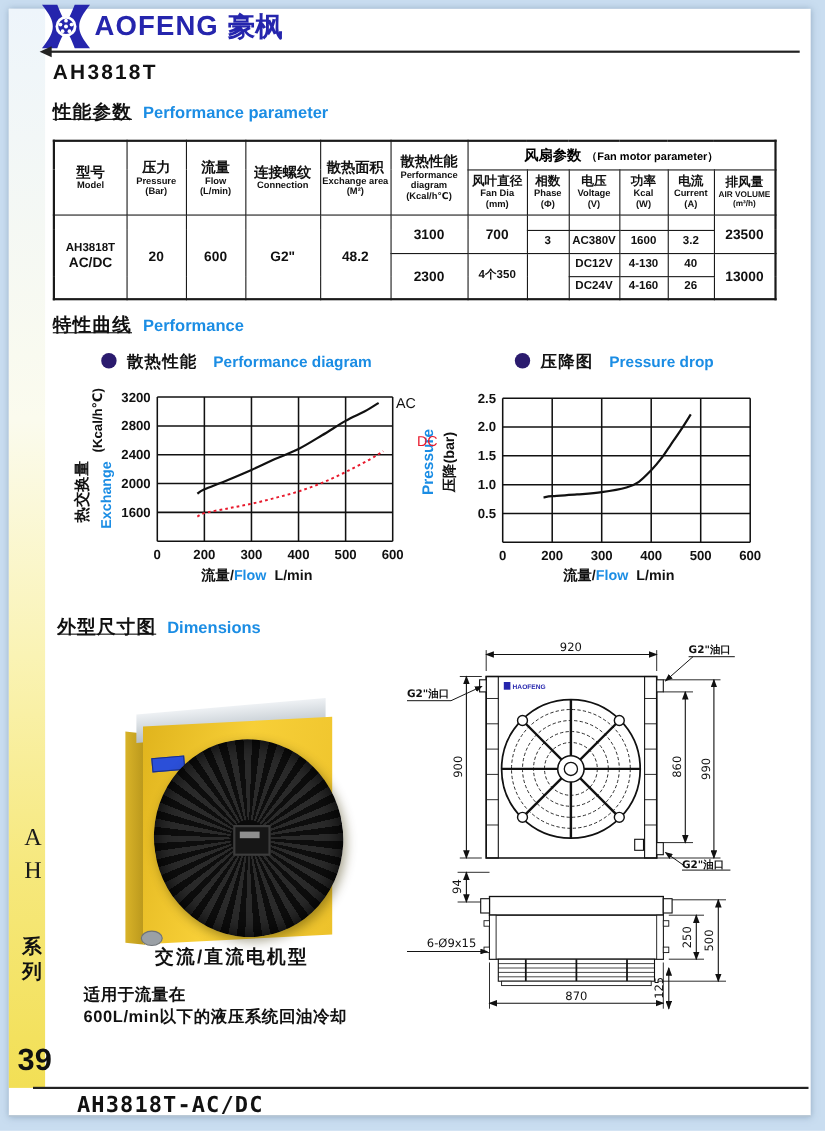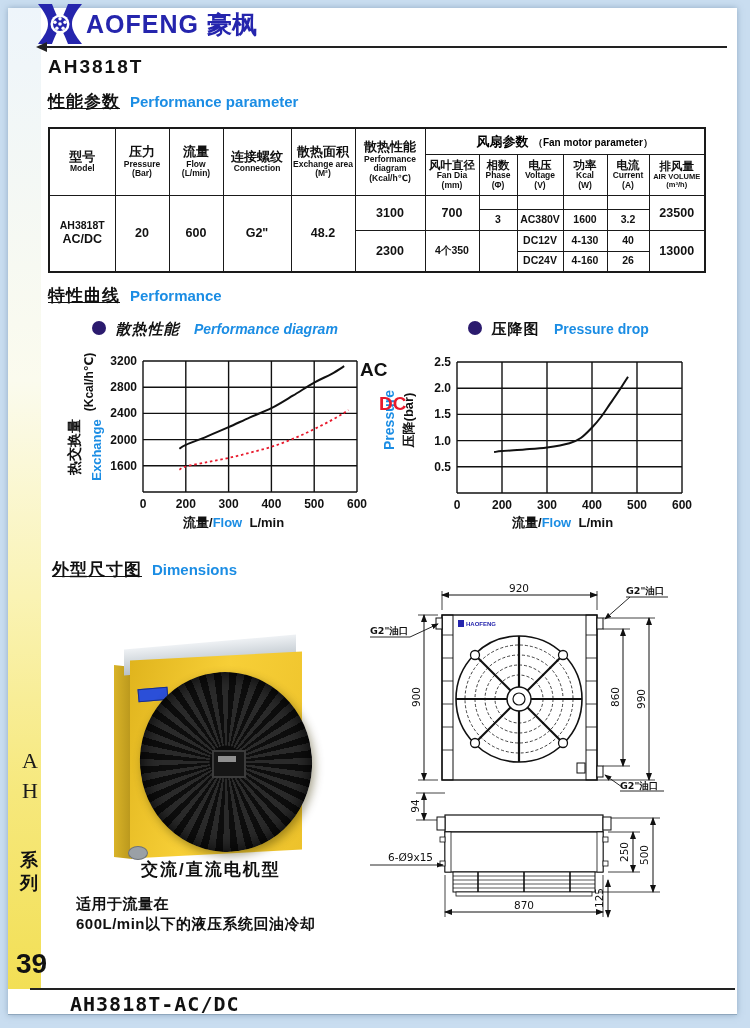--- a/index.html
+++ b/index.html
@@ -33,21 +33,21 @@
   .h-unit{display:block;font-size:8.5px;font-weight:bold;color:#111;}
   .v{font-size:12.5px;font-weight:bold;color:#111;}
   .v-s{font-size:10.5px;font-weight:bold;color:#111;}
   
   .bullet{display:inline-block;width:14px;height:14px;border-radius:50%;background:#2b1b6e;margin-right:5px;position:relative;top:1px;}
   .ct-zh{font-size:15px;font-weight:bold;color:#111;letter-spacing:1px;}
   .ct-en{font-size:14px;font-weight:bold;color:#1b8de4;margin-left:10px;}
   .rot{position:absolute;transform:translate(-50%,-50%) rotate(-90deg);white-space:nowrap;font-weight:bold;}
   .axis-x{position:absolute;font-size:13px;font-weight:bold;color:#111;white-space:nowrap;}
   .axis-x .blue{color:#1b8de4;}
-  .curve-label{position:absolute;font-size:19px;font-weight:bold;}
+  .curve-label{position:absolute;font-size:13px;font-weight:normal;}
   svg text.tick{font:bold 12px "Liberation Sans","DejaVu Sans",sans-serif;fill:#111;}
   svg text.dim{font:10.5px "DejaVu Sans",sans-serif;fill:#111;}
   svg text.dimb{font:bold 9.5px "DejaVu Sans",sans-serif;fill:#111;}
   svg text.brand{font:bold 6px "Liberation Sans",sans-serif;fill:#2525ad;}
   
   .photo{position:absolute;left:100px;top:632px;width:225px;height:235px;}
   .ph-top{position:absolute;left:24px;top:10px;width:172px;height:26px;background:linear-gradient(#eef1f4,#b7c0c7);transform:skewY(-5deg);}
   .ph-left{position:absolute;left:14px;top:34px;width:18px;height:192px;background:linear-gradient(90deg,#d9b328,#b8961c);transform:skewY(6deg);}
   .ph-body{position:absolute;left:30px;top:24px;width:172px;height:198px;background:linear-gradient(105deg,#e0b41d,#f7cf37 45%,#edc22b);transform:skewY(-3deg);}
   .ph-label{position:absolute;left:38px;top:56px;width:28px;height:11px;background:#2b4fd8;transform:rotate(-5deg);border:1px solid #1a2f86;}
@@ -220,21 +220,21 @@
       <td class="v-s">26</td>
     </tr>
   </tbody>
     </table>
 
   <div class="sec-head" style="left:48px;top:284px;">
     <span class="sec-zh">特性曲线</span>
     <span class="sec-en">Performance</span>
   </div>
 
-  <div class="abs" style="left:92px;top:320px;font-style:italic;">
+  <div class="abs" style="left:92px;top:320px;">
     <span class="bullet"></span>
     <span class="ct-zh">散热性能</span>
     <span class="ct-en">Performance diagram</span>
   </div>
   <div class="abs" style="left:468px;top:320px;">
     <span class="bullet"></span>
     <span class="ct-zh">压降图</span>
     <span class="ct-en">Pressure drop</span>
   </div>
 

